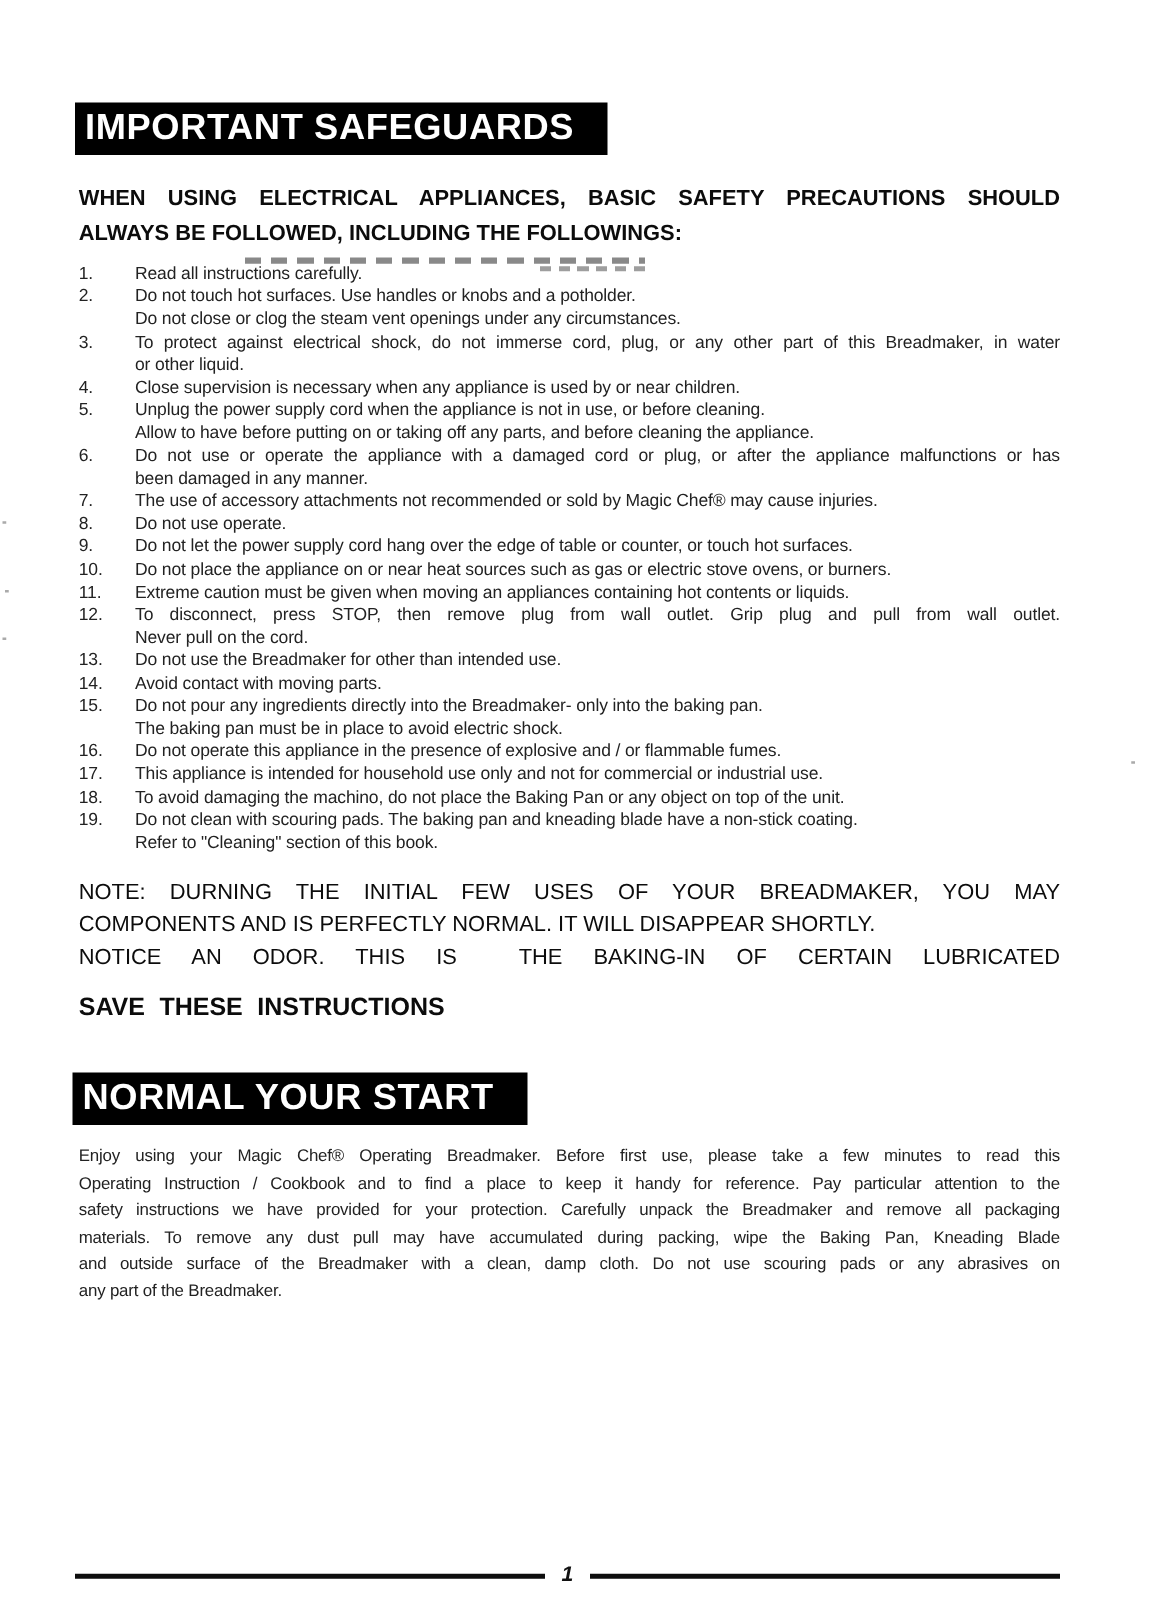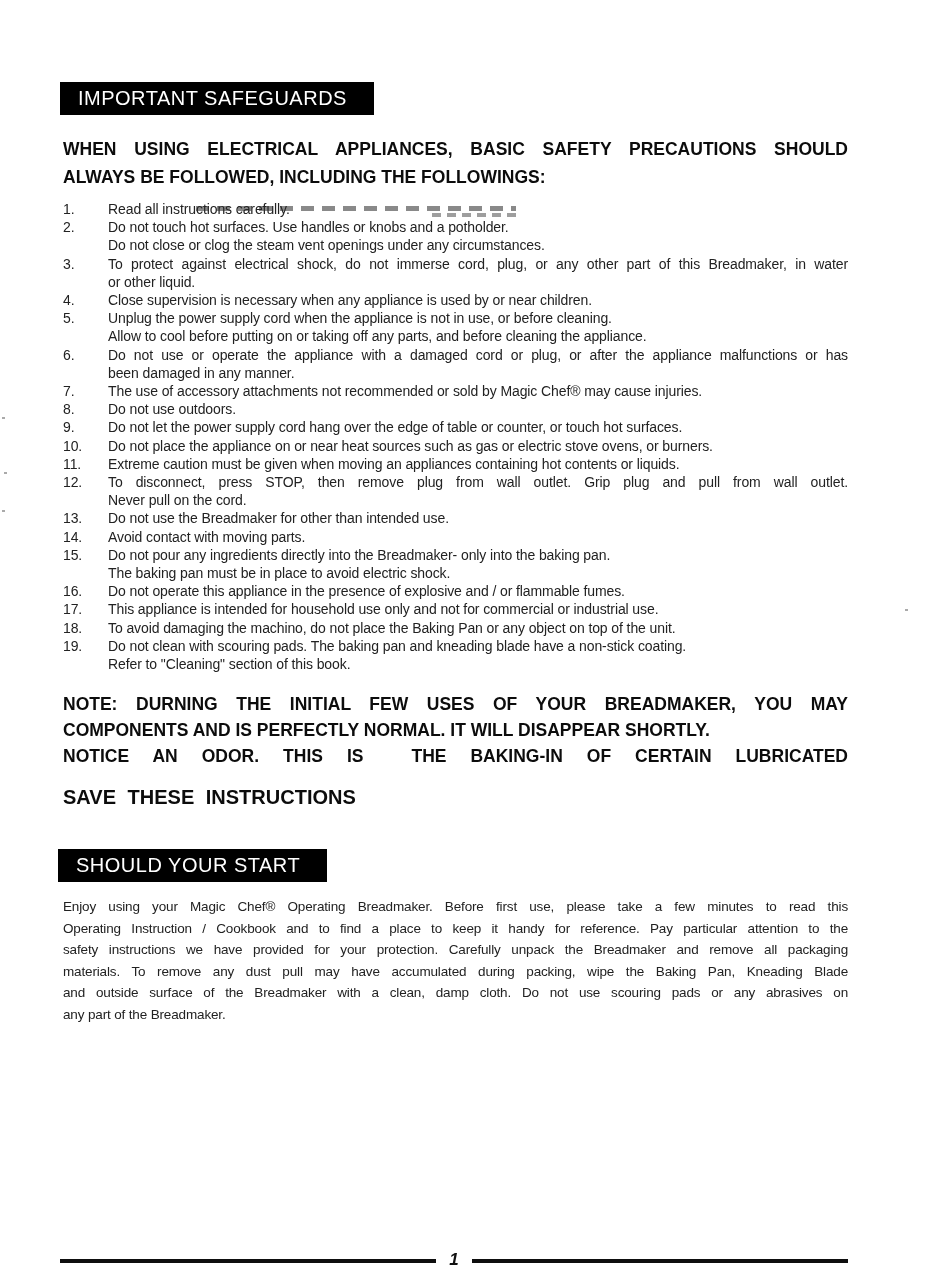--- a/index.html
+++ b/index.html
@@ -4,44 +4,44 @@
 <style>
   html,body{margin:0;padding:0;}
   body{
     width:932px;height:1285px;background:#ffffff;position:relative;overflow:hidden;
     font-family:"Liberation Sans",sans-serif;color:#1c1c1c;
     -webkit-font-smoothing:antialiased;
   }
   .page{position:relative;width:932px;height:1285px;}
 
   .banner{
-    display:inline-block;background:#000;color:#fff;font-weight:normal;
-    font-size:20px;line-height:1;letter-spacing:.5px;
-    padding:6px 27px 7px 18px;
+    display:inline-block;background:#000;color:#fff;font-weight:bold;
+    font-size:29px;line-height:1;letter-spacing:.5px;
+    padding:6px 27px 7px 8px;
   }
   .banner1-wrap{margin:82px 0 0 60px;}
   .banner2-wrap{margin:40px 0 0 58px;}
 
   .intro{
     margin:21px 0 0 63px;width:785px;
     font-weight:bold;font-size:17.5px;line-height:27.5px;color:#0c0c0c;
   }
   .list{
     margin:9px 0 0 63px;width:785px;
     font-size:14px;line-height:18.2px;color:#222;letter-spacing:-.1px;
   }
   .item{display:flex;}
   .num{flex:0 0 45px;}
   .txt{flex:1;min-width:0;}
   .tline{white-space:pre-wrap;}
   .stretch{text-align:justify;text-align-last:justify;}
 
   .note{
     margin:18px 0 0 63px;width:785px;
-    font-weight:bold;font-size:17.5px;line-height:26px;color:#0c0c0c;
+    font-weight:normal;font-size:17.5px;line-height:26px;color:#0c0c0c;
   }
   .save{
     margin:17px 0 0 63px;width:785px;text-align:left;
     font-weight:bold;font-size:20px;word-spacing:6px;color:#0c0c0c;
   }
   .para{
     margin:14px 0 0 63px;width:785px;
     font-size:13.5px;line-height:21.5px;letter-spacing:-.15px;color:#222;
   }
 
@@ -112,21 +112,21 @@
       <span class="num">4.</span>
       <span class="txt">
           <div class="tline">Close supervision is necessary when any appliance is used by or near children.</div>
         </span>
     </div>
 
     <div class="item">
       <span class="num">5.</span>
       <span class="txt">
           <div class="tline">Unplug the power supply cord when the appliance is not in use, or before cleaning.</div>
-          <div class="tline">Allow to cool before putting on or taking off any parts, and before cleaning the appliance.</div>
+          <div class="tline">Allow to have before putting on or taking off any parts, and before cleaning the appliance.</div>
         </span>
     </div>
 
     <div class="item">
       <span class="num">6.</span>
       <span class="txt">
           <div class="tline stretch">Do not use or operate the appliance with a damaged cord or plug, or after the appliance malfunctions or has</div>
           <div class="tline">been damaged in any manner.</div>
         </span>
     </div>
@@ -134,21 +134,21 @@
     <div class="item">
       <span class="num">7.</span>
       <span class="txt">
           <div class="tline">The use of accessory attachments not recommended or sold by Magic Chef® may cause injuries.</div>
         </span>
     </div>
 
     <div class="item">
       <span class="num">8.</span>
       <span class="txt">
-          <div class="tline">Do not use outdoors.</div>
+          <div class="tline">Do not use operate.</div>
         </span>
     </div>
 
     <div class="item">
       <span class="num">9.</span>
       <span class="txt">
           <div class="tline">Do not let the power supply cord hang over the edge of table or counter, or touch hot surfaces.</div>
         </span>
     </div>
 
@@ -229,21 +229,21 @@
 
   <div class="note">
       <div class="tline stretch">NOTE: DURNING THE INITIAL FEW USES OF YOUR BREADMAKER, YOU MAY</div>
       <div class="tline">COMPONENTS AND IS PERFECTLY NORMAL. IT WILL DISAPPEAR SHORTLY.</div>
       <div class="tline stretch">NOTICE AN ODOR. THIS IS  THE BAKING-IN OF CERTAIN LUBRICATED</div>
     </div>
 
   <div class="save">SAVE THESE INSTRUCTIONS</div>
 
   <div class="banner2-wrap">
-    <span class="banner">SHOULD YOUR START</span>
+    <span class="banner">NORMAL YOUR START</span>
   </div>
 
   <div class="para">
       <div class="tline stretch">Enjoy using your Magic Chef® Operating Breadmaker. Before first use, please take a few minutes to read this</div>
       <div class="tline stretch">Operating Instruction / Cookbook and to find a place to keep it handy for reference. Pay particular attention to the</div>
       <div class="tline stretch">safety instructions we have provided for your protection. Carefully unpack the Breadmaker and remove all packaging</div>
       <div class="tline stretch">materials. To remove any dust pull may have accumulated during packing, wipe the Baking Pan, Kneading Blade</div>
       <div class="tline stretch">and outside surface of the Breadmaker with a clean, damp cloth. Do not use scouring pads or any abrasives on</div>
       <div class="tline">any part of the Breadmaker.</div>
     </div>

